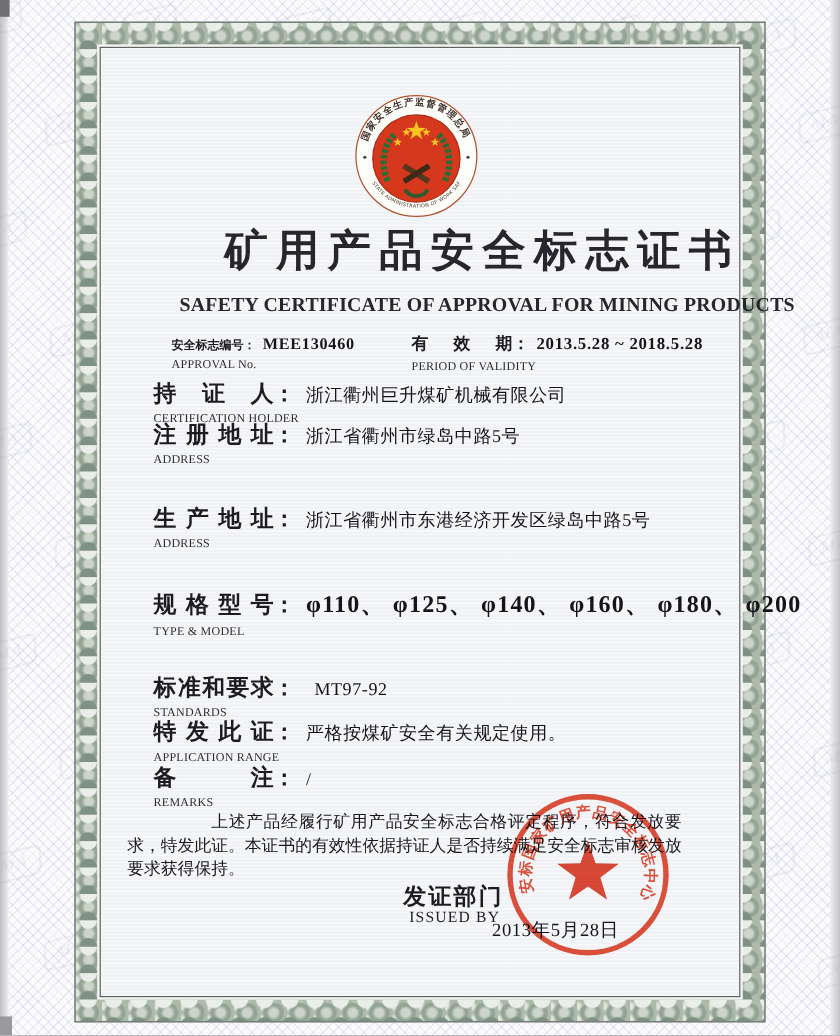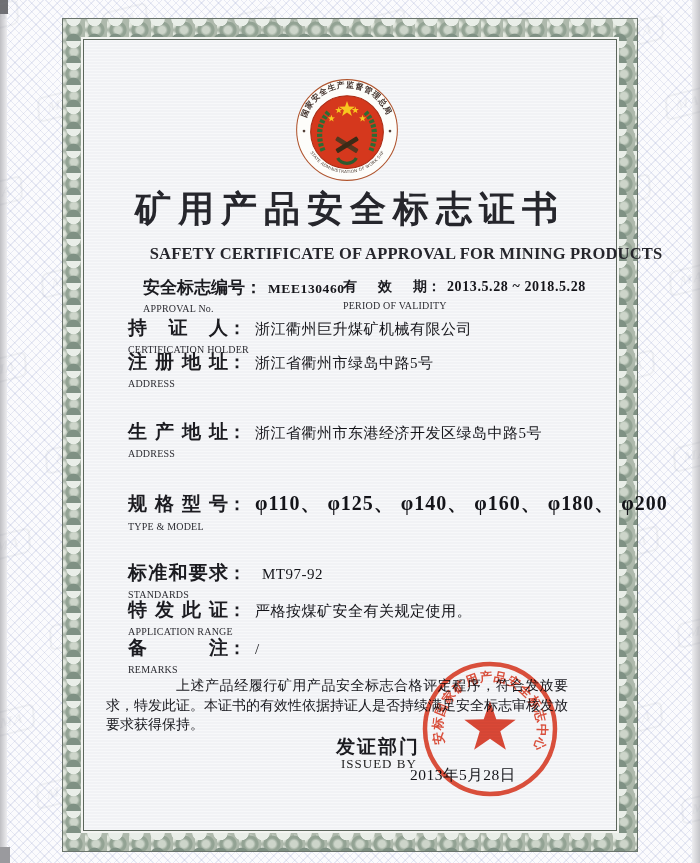--- a/index.html
+++ b/index.html
@@ -36,27 +36,27 @@
   .wm-layer{position:absolute;inset:0;pointer-events:none;}
   .wm{position:absolute;width:40px;height:22px;border:2.5px solid rgba(128,134,150,.55);
       border-radius:6px;transform:skewX(-12deg) rotate(-15deg);
       color:rgba(128,134,150,.55);font:italic bold 14px/22px "Liberation Serif",serif;
       text-align:center;letter-spacing:1px;opacity:.16;}
   .wm-big{position:absolute;left:332px;top:356px;opacity:.10;transform:rotate(-12deg);}
 
   
   .content{position:absolute;inset:0;}
   .emblem{position:absolute;left:295px;top:76px;}
-  .title{position:absolute;left:83px;top:188px;width:534px;text-align:center;
+  .title{position:absolute;left:83px;top:188px;width:534px;text-align:right;
          font:bold 36px/1.2 "Liberation Serif",serif;letter-spacing:7px;color:#26262c;}
   .subtitle{position:absolute;left:83px;top:244px;width:646px;text-align:center;
             font:bold 16.5px/1.2 "Liberation Serif",serif;letter-spacing:.2px;color:#26262c;}
 
   .rowA{position:absolute;left:143px;top:276px;width:460px;white-space:nowrap;}
-  .rowA .lab{font-weight:bold;font-size:17px;color:#1b1b20;}
+  .rowA .lab{font-weight:bold;font-size:10px;color:#1b1b20;}
   .rowA .val{font:bold 13.5px "Liberation Serif",serif;letter-spacing:.6px;color:#15151a;margin-left:6px;}
   .rowA .en{display:block;font:10px "Liberation Serif",serif;color:#2c2c32;margin-top:4px;letter-spacing:.2px;}
   .validity{position:absolute;left:200px;top:0;}
   .validity .labj{display:inline-block;width:84px;text-align:justify;text-align-last:justify;
                   font-weight:bold;font-size:14px;color:#1b1b20;vertical-align:bottom;}
 
   .frow{position:absolute;left:128px;white-space:nowrap;}
   .f-label{display:inline-block;width:100px;text-align:justify;text-align-last:justify;
            font-weight:bold;font-size:19px;line-height:1;color:#1b1b20;vertical-align:baseline;}
   .f-colon{font-weight:bold;font-size:18px;color:#1b1b20;}

